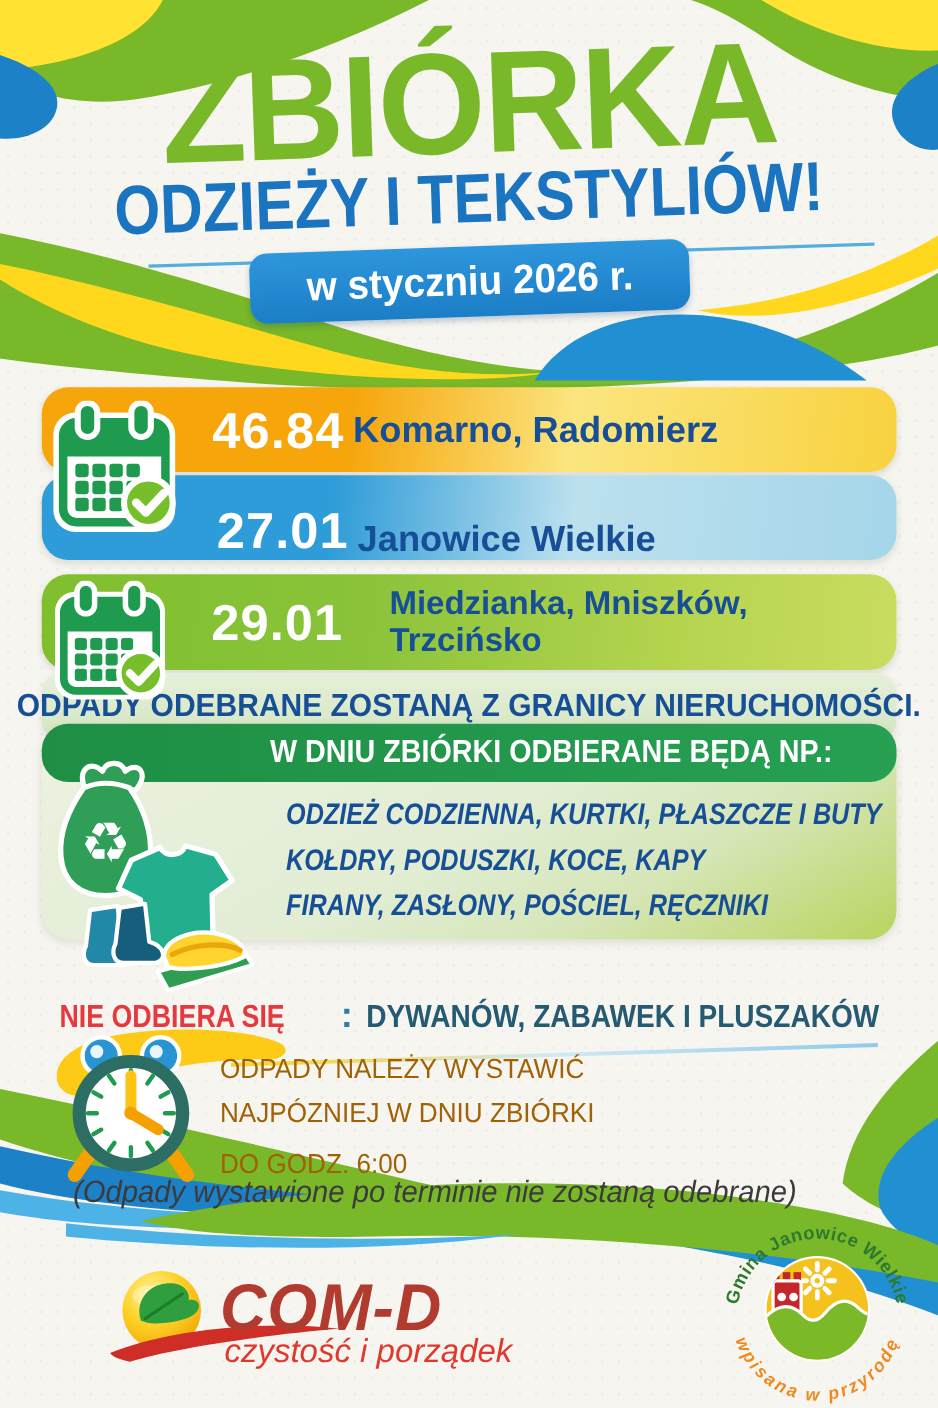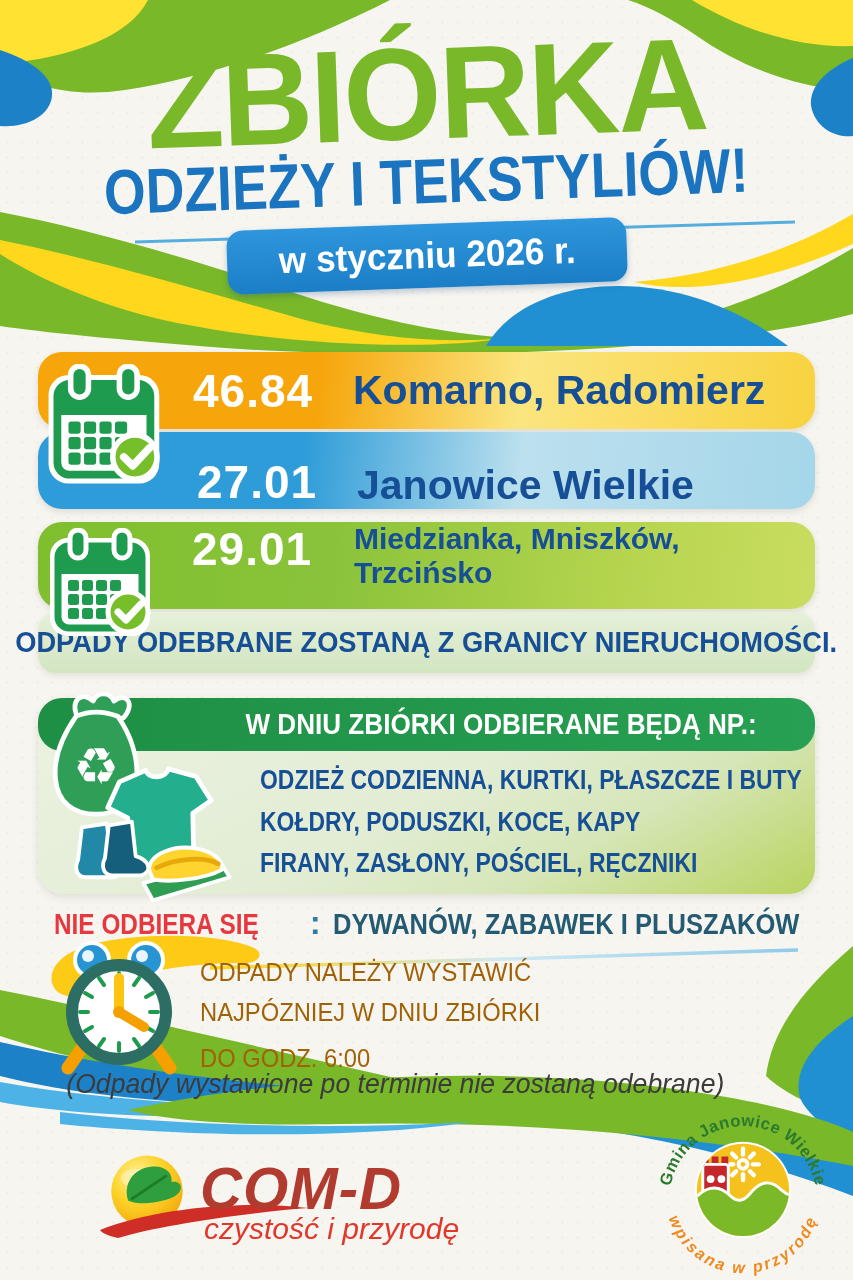--- a/index.html
+++ b/index.html
@@ -20,41 +20,41 @@
       color:#fff;font-size:37px;font-weight:bold;box-shadow:0 3px 6px rgba(0,60,120,.25);}
   .badge .cx{--sx:.95;transform-origin:center center;}
 
   
   .card{position:absolute;left:38px;width:777px;}
   .card1{top:352px;display:flex;flex-direction:column;gap:3px;}
   .row{height:77px;border-radius:24px;display:flex;align-items:center;box-shadow:0 3px 7px rgba(40,60,20,.12);}
   .rowY{background:linear-gradient(96deg,#f6a50b 0%,#f6a50b 36%,#fbe57f 62%,#f8d23f 100%);padding-left:155px;}
   .rowB{background:linear-gradient(96deg,#2e9cd8 0%,#2e9cd8 34%,#bce0ee 62%,#a5d6e9 100%);padding-left:159px;align-items:flex-end;}
   .d{font-size:46px;font-weight:bold;color:#fff;letter-spacing:1px;min-width:128px;}
-  .p{font-size:41px;font-weight:bold;color:#174f96;margin-left:32px;white-space:nowrap;}
+  .p{font-size:33px;font-weight:bold;color:#174f96;white-space:nowrap;}
 
   
   .card2{top:522px;display:flex;flex-direction:column;gap:3px;}
-  .rowG{height:87px;border-radius:24px;display:flex;align-items:flex-start;padding-left:154px;
+  .rowG{height:87px;border-radius:24px;display:flex;align-items:center;padding-left:154px;
       background:linear-gradient(96deg,#7fbf2e 0%,#8ac33a 38%,#b5d44e 74%,#c9dd60 100%);box-shadow:0 3px 7px rgba(40,60,20,.12);}
   .p2{font-size:30px;line-height:1.12;margin-left:34px;}
   .p2 span{display:block;}
   .noteRow{height:61px;border-radius:18px;background:linear-gradient(180deg,#e6f0da,#d2e5c0);
       display:flex;align-items:center;justify-content:center;text-align:center;
       color:#174f96;font-size:29px;font-weight:bold;box-shadow:0 3px 7px rgba(40,60,20,.10);}
   .noteRow .cx{--sx:.94;transform-origin:center center;}
 
   
-  .card3{top:698px;height:196px;border-radius:26px;
+  .card3{top:658px;height:196px;border-radius:26px;
       background:linear-gradient(150deg,#ecf2e1 0%,#e2edd4 50%,#d6e6b8 72%,#b9d45f 100%);box-shadow:0 3px 8px rgba(40,60,20,.12);}
   .acHead{height:53px;border-radius:24px;background:linear-gradient(90deg,#1e8f44,#27a053);
       display:flex;align-items:center;justify-content:center;padding-left:150px;
       color:#fff;font-size:29px;font-weight:bold;}
   .acHead .cx{--sx:.9;transform-origin:center center;}
-  .acBody{padding:15px 10px 0 222px;}
+  .acBody{padding:15px 10px 0 222px;font-style:italic;}
   .acItem{font-size:27px;font-weight:bold;color:#174f96;margin-bottom:12px;line-height:1.1;}
   .acItem .cx{--sx:.85;}
 
   
   .notline{position:absolute;top:904px;left:54px;display:flex;align-items:baseline;gap:12px;}
   .nored{font-size:29px;font-weight:bold;color:#e6393f;}
   .nored .cx{--sx:.84;}
   .nocolon{font-size:33px;font-weight:bold;color:#2f7ca8;}
   .noitems{font-size:29px;font-weight:bold;color:#255b72;}
   .noitems .cx{--sx:.88;}
@@ -264,21 +264,21 @@
   <svg class="abs ballI" viewBox="0 0 100 100">
     <circle cx="50" cy="46" r="38" fill="url(#ballGrad)"></circle>
     <ellipse cx="38" cy="32" rx="16" ry="10" fill="#ffffff" opacity=".35"></ellipse>
     <path d="M30,56 C24,38 36,22 54,20 C68,18 78,26 76,36 C88,34 90,46 78,52 C66,58 44,60 36,58 Z" fill="#2f9e3e"></path>
     <path d="M34,54 L70,30" stroke="#1e7c28" stroke-width="3" fill="none" stroke-linecap="round"></path>
   </svg>
   <svg class="abs swooshI" viewBox="0 0 216 44">
     <path d="M4,34 C58,12 148,4 212,12 C148,17 60,30 22,42 C14,40 7,38 4,34 Z" fill="#cf2e27"></path>
   </svg>
   <div class="comd">COM-D</div>
-  <div class="tagline">czystość i przyrodę</div>
+  <div class="tagline">czystość i porządek</div>
 
   <svg class="abs gminaI" viewBox="0 0 210 210">
     <defs>
       <clipPath id="emb">
           <circle cx="105" cy="112" r="47"></circle>
         </clipPath>
       <path id="arcT" d="M30,122 A75,75 0 0 1 180,122" fill="none"></path>
       <path id="arcB" d="M26,118 A79,79 0 0 0 184,118" fill="none"></path>
     </defs>
     <circle cx="105" cy="112" r="49" fill="#ffffff"></circle>

